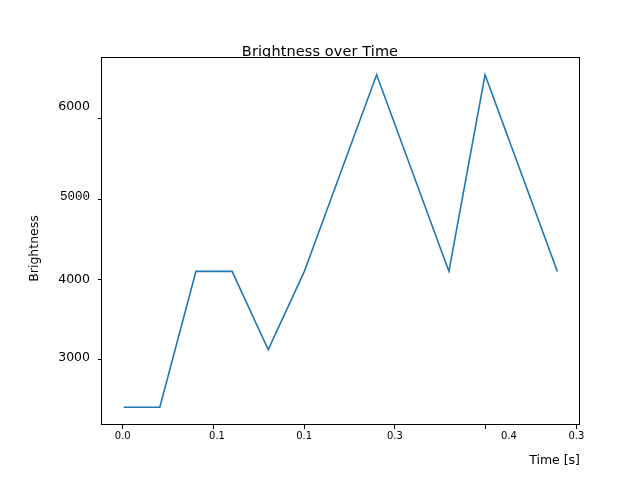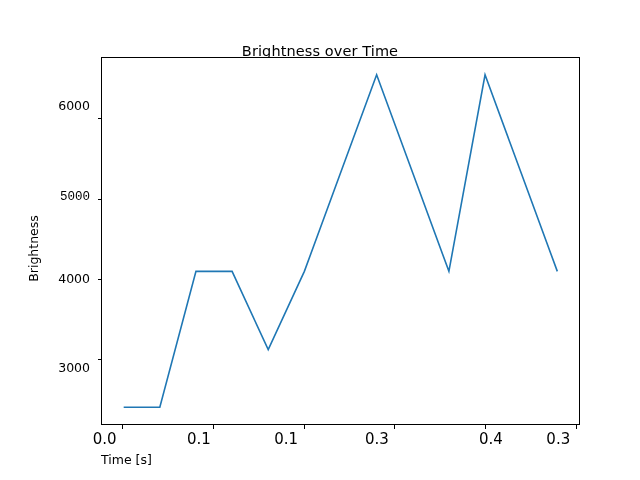--- a/index.html
+++ b/index.html
@@ -67,21 +67,22 @@
   .ytick-mark {
     position: absolute;
     left: 97.5px;
     width: 3.5px;
     height: 1.05px;
     background: #000000;
   }
   .xlab {
     position: absolute;
     width: 60px;
-    font-size: 15px;
+    text-align: center;
+    font-size: 10px;
     color: #000000;
     top: 430px;
   }
   .xtick-mark {
     position: absolute;
     top: 425px;
     width: 1.05px;
     height: 3.5px;
     background: #000000;
   }
@@ -94,40 +95,40 @@
     font-size: 12.5px;
     color: #000000;
     transform: rotate(-90deg);
     transform-origin: center center;
   }
   #xlabel-text {
     position: absolute;
     left: 101px;
     top: 452px;
     width: 479px;
-    text-align: left;
+    text-align: right;
     font-size: 12.5px;
     color: #000000;
   }
 </style>
 </head>
 <body>
 
 <div id="figure">
 
   <div id="chart-title">Brightness over Time</div>
 
   <div id="axes">
     <svg id="plot-svg" viewBox="0 0 479 368" preserveAspectRatio="none">
       <polyline id="data-line" fill="none" stroke="#1f77b4" stroke-width="1.6" stroke-linejoin="miter" stroke-linecap="butt" points="21.77,351.13 58.06,351.13 94.35,214.53 130.64,214.53 166.92,293.28 203.21,214.53 239.50,115.70 275.79,16.87 312.08,115.70 348.36,214.53 384.65,16.87 420.94,115.70 457.23,214.53"></polyline>
     </svg>
   </div>
 
   <div class="ylabels-wrap" id="yticks-host">
-      <div class="ylab" style="top: 360px;">3000</div>
+      <div class="ylab" style="top: 349px;">3000</div>
       <div class="ytick-mark" style="top: 359.417px;"></div>
       <div class="ylab" style="top: 271.068px;">4000</div>
       <div class="ytick-mark" style="top: 279.068px;"></div>
       <div class="ylab" style="top: 190px; font-family: Liberation Mono, monospace;">5000</div>
       <div class="ytick-mark" style="top: 198.718px;"></div>
       <div class="ylab" style="top: 98px;">6000</div>
       <div class="ytick-mark" style="top: 118.369px;"></div>
     </div>
   <div class="ylabels-wrap" id="xticks-host">
       <div class="xlab" style="left: 92.7727px;">0.0</div>

